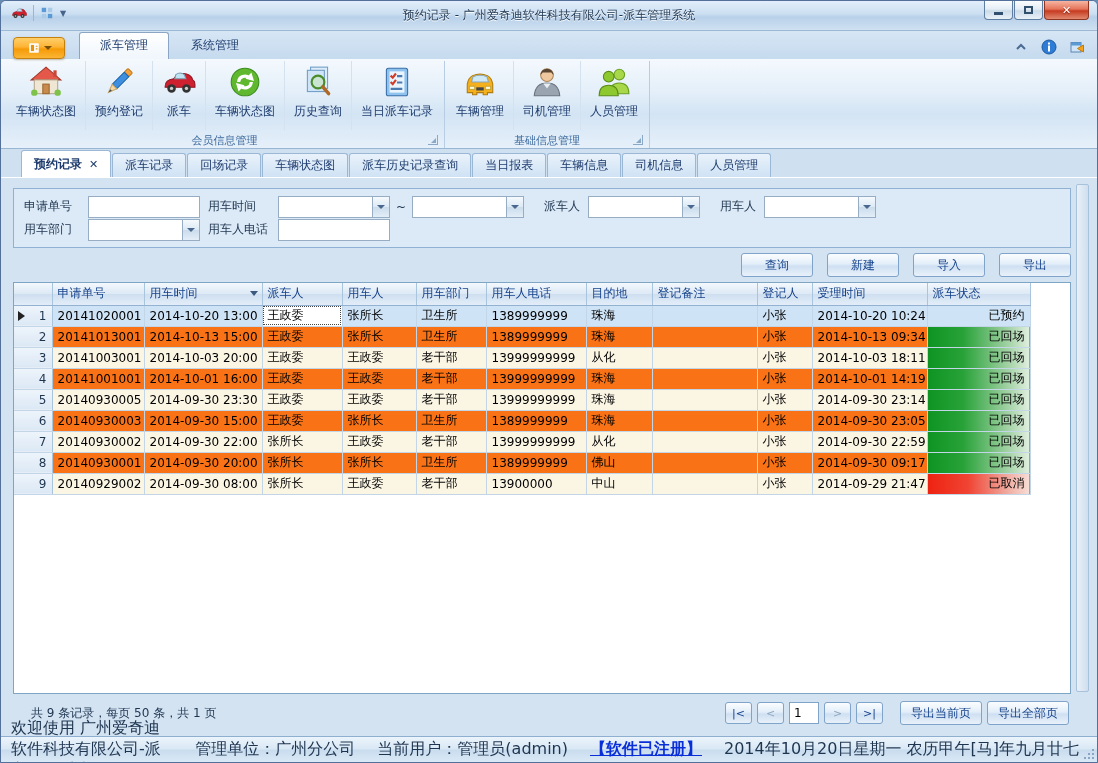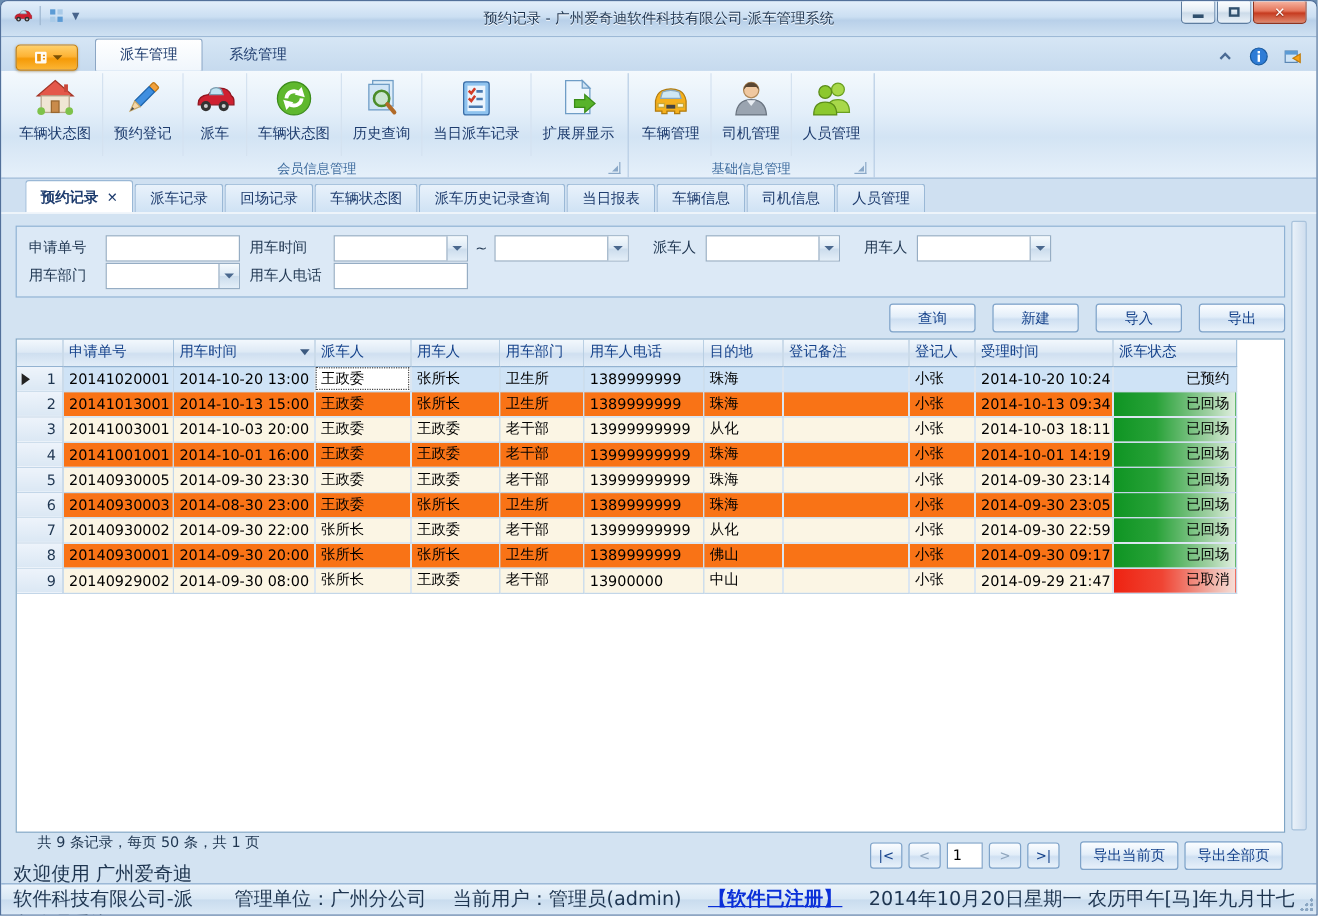--- a/index.html
+++ b/index.html
@@ -106,21 +106,21 @@
   tr.r-cream td { background:#fbf5e4; }
   tr.r-cyan td { background:#f97316; }
   tr.r-current td { background:#cfe3f6; }
   tr.r-current td.sel, tr.r-cream td.sel, tr.r-cyan td.sel { background:linear-gradient(#eef4fb,#dbe8f4); }
   td.focus-cell { background:#fff !important; outline:1px dotted #444; outline-offset:-2px; }
   td.st { text-align:right; }
   td.st.green { background:linear-gradient(90deg,#0e9422 0%,#28a238 35%,#9fd0a2 78%,#e0efdf 100%) !important;padding-left:24px; }
   td.st.red   { background:linear-gradient(90deg,#ee2211 0%,#f04433 40%,#f0b4aa 82%,#f6ded6 100%) !important; }
 
   
-  .grid-footer { flex:none; height:38px; display:flex; padding:0 2px 0 18px; }
+  .grid-footer { flex:none; height:38px; display:flex; align-items:center; padding:0 2px 0 18px; }
   .summary { font-size:12px; color:#1e3550; }
   .pager { margin-left:auto; display:flex; align-items:center; gap:5px; }
   .pbtn { width:27px; height:22px; border:1px solid #7fa3c9; border-radius:3px; font-size:11px; color:#15428b;
     background:linear-gradient(#fbfdff,#e3eef9 45%,#cfe0f2 55%,#e8f1fa); display:flex; align-items:center; justify-content:center; }
   .pbtn.dim { color:#8fa5bd; }
   .page-input { width:30px; height:22px; border:1px solid #7fa3c9; font-size:12px; padding:0 4px; font-family:inherit; }
   .exp { margin-left:12px; }
 
   
   .statusbar { height:26px; flex:none; display:flex; align-items:center; gap:22px; padding:0 18px 0 10px;
@@ -277,28 +277,20 @@
             <span class="ic"><svg viewBox="0 0 32 32">
                 <rect x="6" y="3" width="20" height="26" rx="2" fill="#8fc3ef" stroke="#3a6ea8"></rect>
                 <rect x="9" y="6" width="14" height="20" fill="#eaf4fd"></rect>
                 <path d="M10 10l2 2 3-4" stroke="#d23c28" stroke-width="2" fill="none"></path>
                 <line x1="16" y1="10.5" x2="21" y2="10.5" stroke="#4a7ab0" stroke-width="2"></line>
                 <path d="M10 16l2 2 3-4" stroke="#d23c28" stroke-width="2" fill="none"></path>
                 <line x1="16" y1="16.5" x2="21" y2="16.5" stroke="#4a7ab0" stroke-width="2"></line>
                 <line x1="10" y1="22.5" x2="21" y2="22.5" stroke="#4a7ab0" stroke-width="2"></line>
               </svg></span>
             <span class="lbl">当日派车记录</span>
-          </div>
-          <div class="rb-btn">
-            <span class="ic"><svg viewBox="0 0 32 32">
-                <path d="M6 2h13l6 6v20H6z" fill="#eef6fd" stroke="#6f9dc6"></path>
-                <path d="M19 2l6 6h-6z" fill="#cfe3f4" stroke="#6f9dc6"></path>
-                <path d="M13 17h8v-4l8 7-8 7v-4h-8z" fill="#58b32a" stroke="#3a8c18"></path>
-              </svg></span>
-            <span class="lbl">扩展屏显示</span>
           </div>
         </div>
         <div class="rb-glabel">
           <span class="gtxt">会员信息管理</span>
           <span class="launcher"></span>
         </div>
       </div>
       <div class="rb-group">
         <div class="rb-btns">
           <div class="rb-btn">
@@ -523,21 +515,21 @@
               <td>13999999999</td>
               <td>珠海</td>
               <td></td>
               <td>小张</td>
               <td>2014-09-30 23:14</td>
               <td class="st green">已回场</td>
             </tr>
             <tr class="r-cyan">
               <td class="sel">6</td>
               <td>20140930003</td>
-              <td>2014-08-30 23:00</td>
+              <td>2014-09-30 15:00</td>
               <td>王政委</td>
               <td>张所长</td>
               <td>卫生所</td>
               <td>1389999999</td>
               <td>珠海</td>
               <td></td>
               <td>小张</td>
               <td>2014-09-30 23:05</td>
               <td class="st green">已回场</td>
             </tr>

